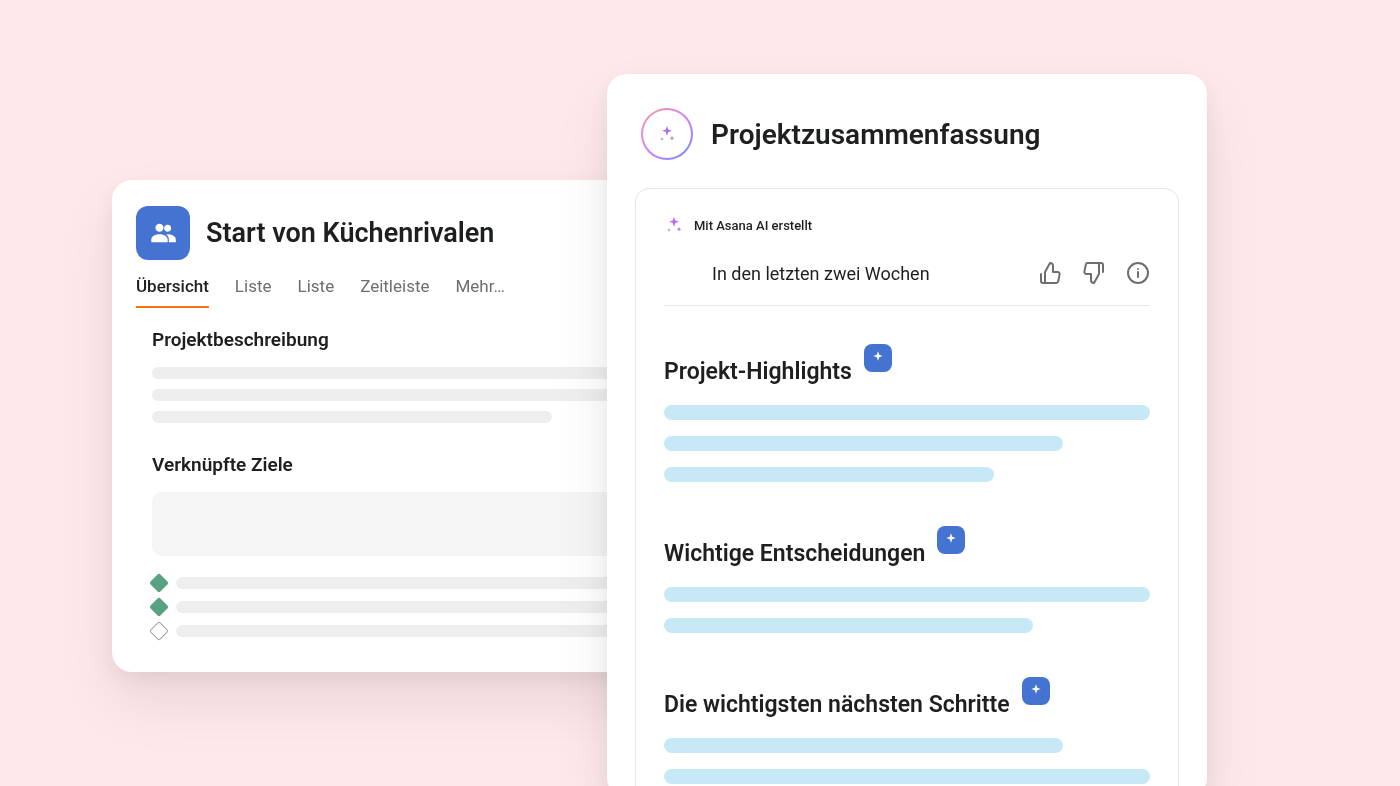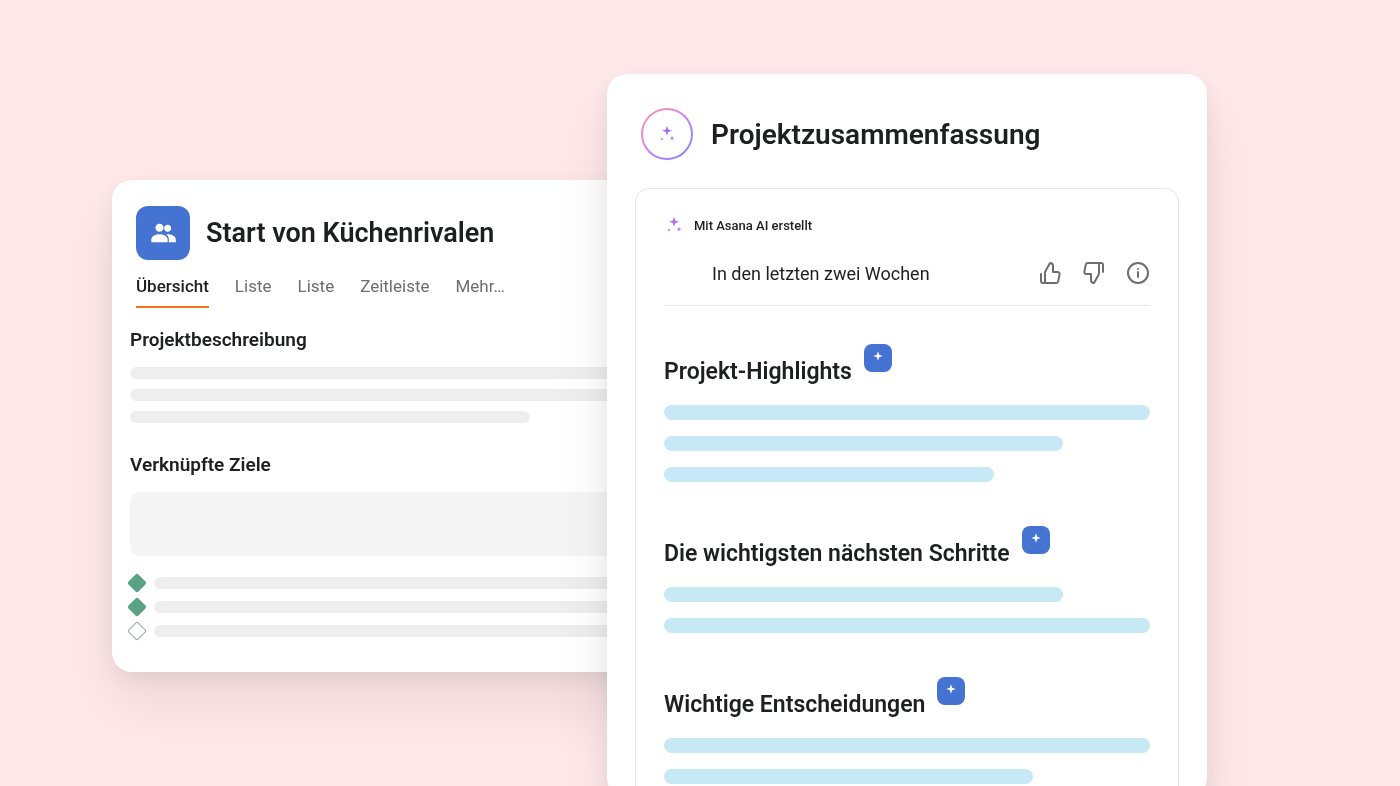--- a/index.html
+++ b/index.html
@@ -38,21 +38,21 @@
   width: 54px; height: 54px; border-radius: 12px;
   background: #4573d2; display: flex; align-items: center; justify-content: center;
 }
 .proj-icon svg { width: 28px; height: 28px; fill: #fff; }
 .proj-title { font-size: 27px; font-weight: 600; color: #1e1f21; }
 
 .tabs { display: flex; gap: 26px; padding: 0 24px; font-size: 17px; color: #6d6e6f; }
 .tab { padding-bottom: 10px; cursor: pointer; }
 .tab.active { color: #1e1f21; font-weight: 500; border-bottom: 2px solid #f97316; }
 
-.section { padding: 20px 24px 0 18px; }
+.section { padding: 20px 24px 0 40px; }
 .section-title { font-size: 19px; font-weight: 600; color: #1e1f21; margin-bottom: 16px; }
 
 .skel { height: 12px; background: #eeeeee; border-radius: 6px; margin-bottom: 10px; }
 .skel.w1 { width: 100%; }
 .skel.w2 { width: 95%; }
 .skel.w3 { width: 400px; }
 
 .goal-box { height: 64px; background: #f5f5f5; border-radius: 10px; }
 
 .ms-row { display: flex; align-items: center; gap: 10px; margin-bottom: 10px; }
@@ -228,37 +228,37 @@
             </svg>
         </span>
       </div>
       <div class="blue-skel full"></div>
       <div class="blue-skel w80"></div>
       <div class="blue-skel w68"></div>
     </div>
 
     <div class="section-block">
       <div class="sec-head">
+        <span class="sec-head-title">Wichtige Entscheidungen</span>
+        <span class="ai-badge">
+          <svg viewBox="0 0 24 24">
+              <path d="M12 2l1.8 5.2L19 9l-5.2 1.8L12 16l-1.8-5.2L5 9l5.2-1.8z"></path>
+            </svg>
+        </span>
+      </div>
+      <div class="blue-skel full"></div>
+      <div class="blue-skel w76"></div>
+    </div>
+
+    <div class="section-block">
+      <div class="sec-head">
         <span class="sec-head-title">Die wichtigsten nächsten Schritte</span>
         <span class="ai-badge">
           <svg viewBox="0 0 24 24">
               <path d="M12 2l1.8 5.2L19 9l-5.2 1.8L12 16l-1.8-5.2L5 9l5.2-1.8z"></path>
             </svg>
         </span>
       </div>
       <div class="blue-skel w80"></div>
       <div class="blue-skel full"></div>
     </div>
-
-    <div class="section-block">
-      <div class="sec-head">
-        <span class="sec-head-title">Wichtige Entscheidungen</span>
-        <span class="ai-badge">
-          <svg viewBox="0 0 24 24">
-              <path d="M12 2l1.8 5.2L19 9l-5.2 1.8L12 16l-1.8-5.2L5 9l5.2-1.8z"></path>
-            </svg>
-        </span>
-      </div>
-      <div class="blue-skel full"></div>
-      <div class="blue-skel w76"></div>
-    </div>
   </div>
 </div>
 
 </body></html>

